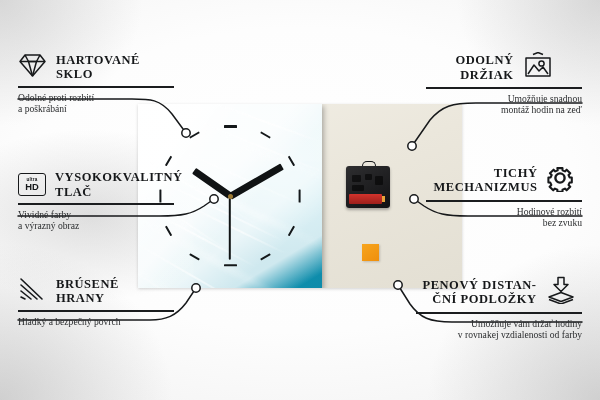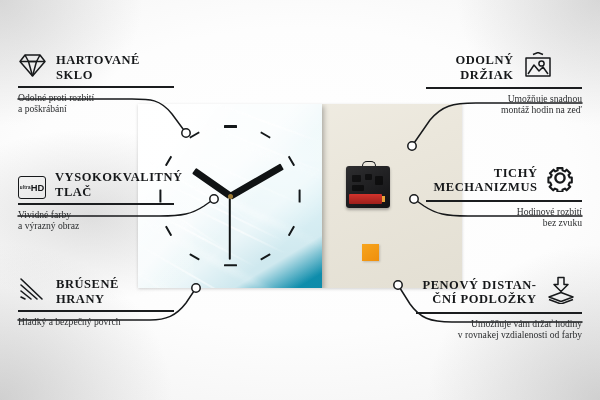--- a/index.html
+++ b/index.html
@@ -89,39 +89,39 @@
   #mech .bat{position:absolute;left:3px;bottom:4px;width:33px;height:10px;background:linear-gradient(180deg,#d2332c,#9d1f1b);border-radius:1px;}
   #mech .bat:after{content:"";position:absolute;right:-3px;top:2px;width:3px;height:6px;background:#e8a33a;}
   #mech .nub{position:absolute;background:#000;opacity:.55;border-radius:1px;}
 
   #pad{position:absolute;left:224px;top:140px;width:17px;height:17px;
     background:linear-gradient(145deg,#f7a51e,#ef8f0c);box-shadow:1px 1px 2px rgba(0,0,0,.18);}
 
   
   .feat{position:absolute;}
   .feat .row{display:flex;align-items:center;gap:9px;}
-  .feat.left .row{justify-content:flex-start;align-items:flex-end;}
+  .feat.left .row{justify-content:flex-start;}
   .feat.right .row{justify-content:center;}
   .ttl{
     font-family:"Liberation Serif", serif;
     font-weight:700;font-size:12.5px;line-height:14.5px;
     letter-spacing:.55px;color:#16181a;text-transform:uppercase;
   }
   .feat.right .ttl{text-align:right;}
   .rule{height:1.6px;background:#1b1d1f;margin-top:4px;}
   .desc{
     font-family:"Liberation Serif", serif;
     font-size:9.6px;line-height:11.6px;color:#2a2c2e;margin-top:4px;
   }
   .feat.right .desc{text-align:right;}
   .ic{flex:0 0 auto;display:block;}
 
   
   .hdbadge{width:26px;height:21px;border:1.6px solid #17191b;border-radius:3px;
-    display:flex;flex-direction:row;align-items:center;justify-content:center;}
+    display:flex;flex-direction:column;align-items:center;justify-content:center;}
   .hdbadge .u{font-family:"Liberation Sans",sans-serif;font-size:4.6px;font-weight:700;
     letter-spacing:.2px;line-height:5px;color:#17191b;}
   .hdbadge .h{font-family:"Liberation Sans",sans-serif;font-size:9.4px;font-weight:700;
     line-height:9.6px;color:#17191b;}
 </style>
 </head>
 <body>
 
 <div id="stage">
 

